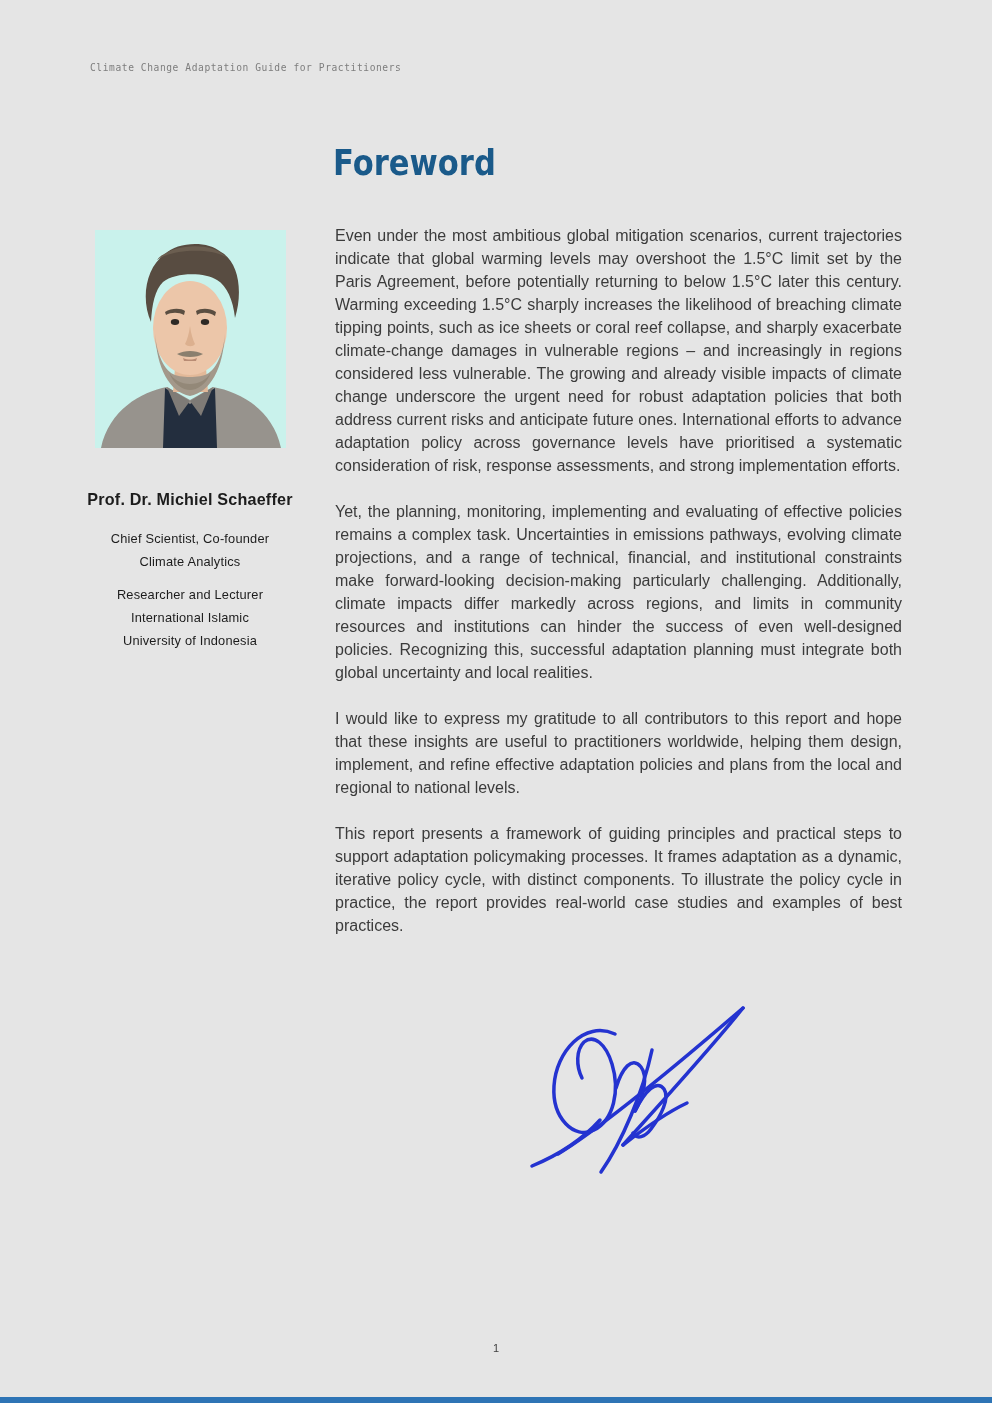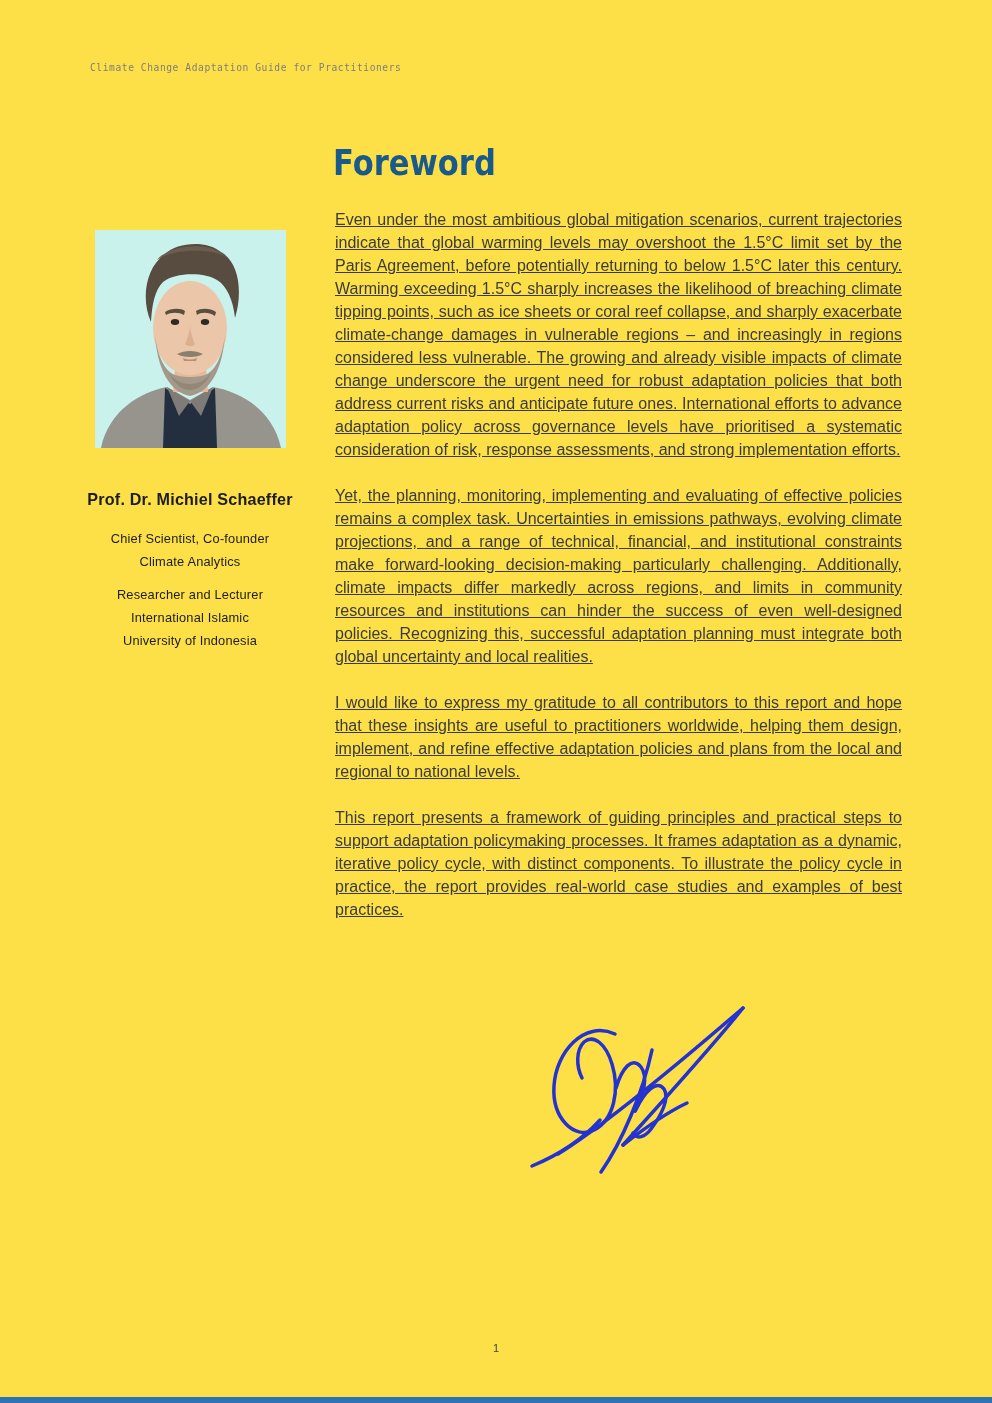--- a/index.html
+++ b/index.html
@@ -1,20 +1,20 @@
 <!DOCTYPE html>
 <html><head>
 <meta charset="utf-8">
 <style>
   html,body{margin:0;padding:0;background:#ffffff;}
   .page{
     position:relative;
     width:992px;height:1403px;
     margin:0 auto;
-    background:#fde047;
+    background:#e5e5e5;
     font-family:"Liberation Sans", sans-serif;
     overflow:hidden;
   }
   .doc-header{
     position:absolute;left:90px;top:62px;
     font-family:"DejaVu Sans Mono", monospace;
     font-size:10px;letter-spacing:0.6px;
     color:#7d7d7d;
     transform:scaleX(0.96);transform-origin:left center;
     white-space:nowrap;
@@ -45,25 +45,24 @@
     font-size:17px;font-weight:bold;
     margin:0 0 17px 0;
     letter-spacing:0.2px;
   }
   .author-role-line{
     font-size:13.5px;line-height:23px;
     letter-spacing:0.2px;
   }
   .role-group{margin:0 0 10px 0;}
   .body-col{
-    position:absolute;left:335px;top:208px;width:567px;
+    position:absolute;left:335px;top:224px;width:567px;
     font-size:16px;line-height:23px;
     color:#3b3b3b;
     text-align:justify;
-    text-decoration:underline;
   }
   .body-col p{margin:0 0 23px 0;}
   .signature-wrap{
     position:absolute;left:500px;top:992px;
     width:290px;height:185px;
   }
   .page-number{
     position:absolute;left:0;top:1342px;width:100%;
     text-align:center;
     font-size:11px;color:#3f3f3f;

